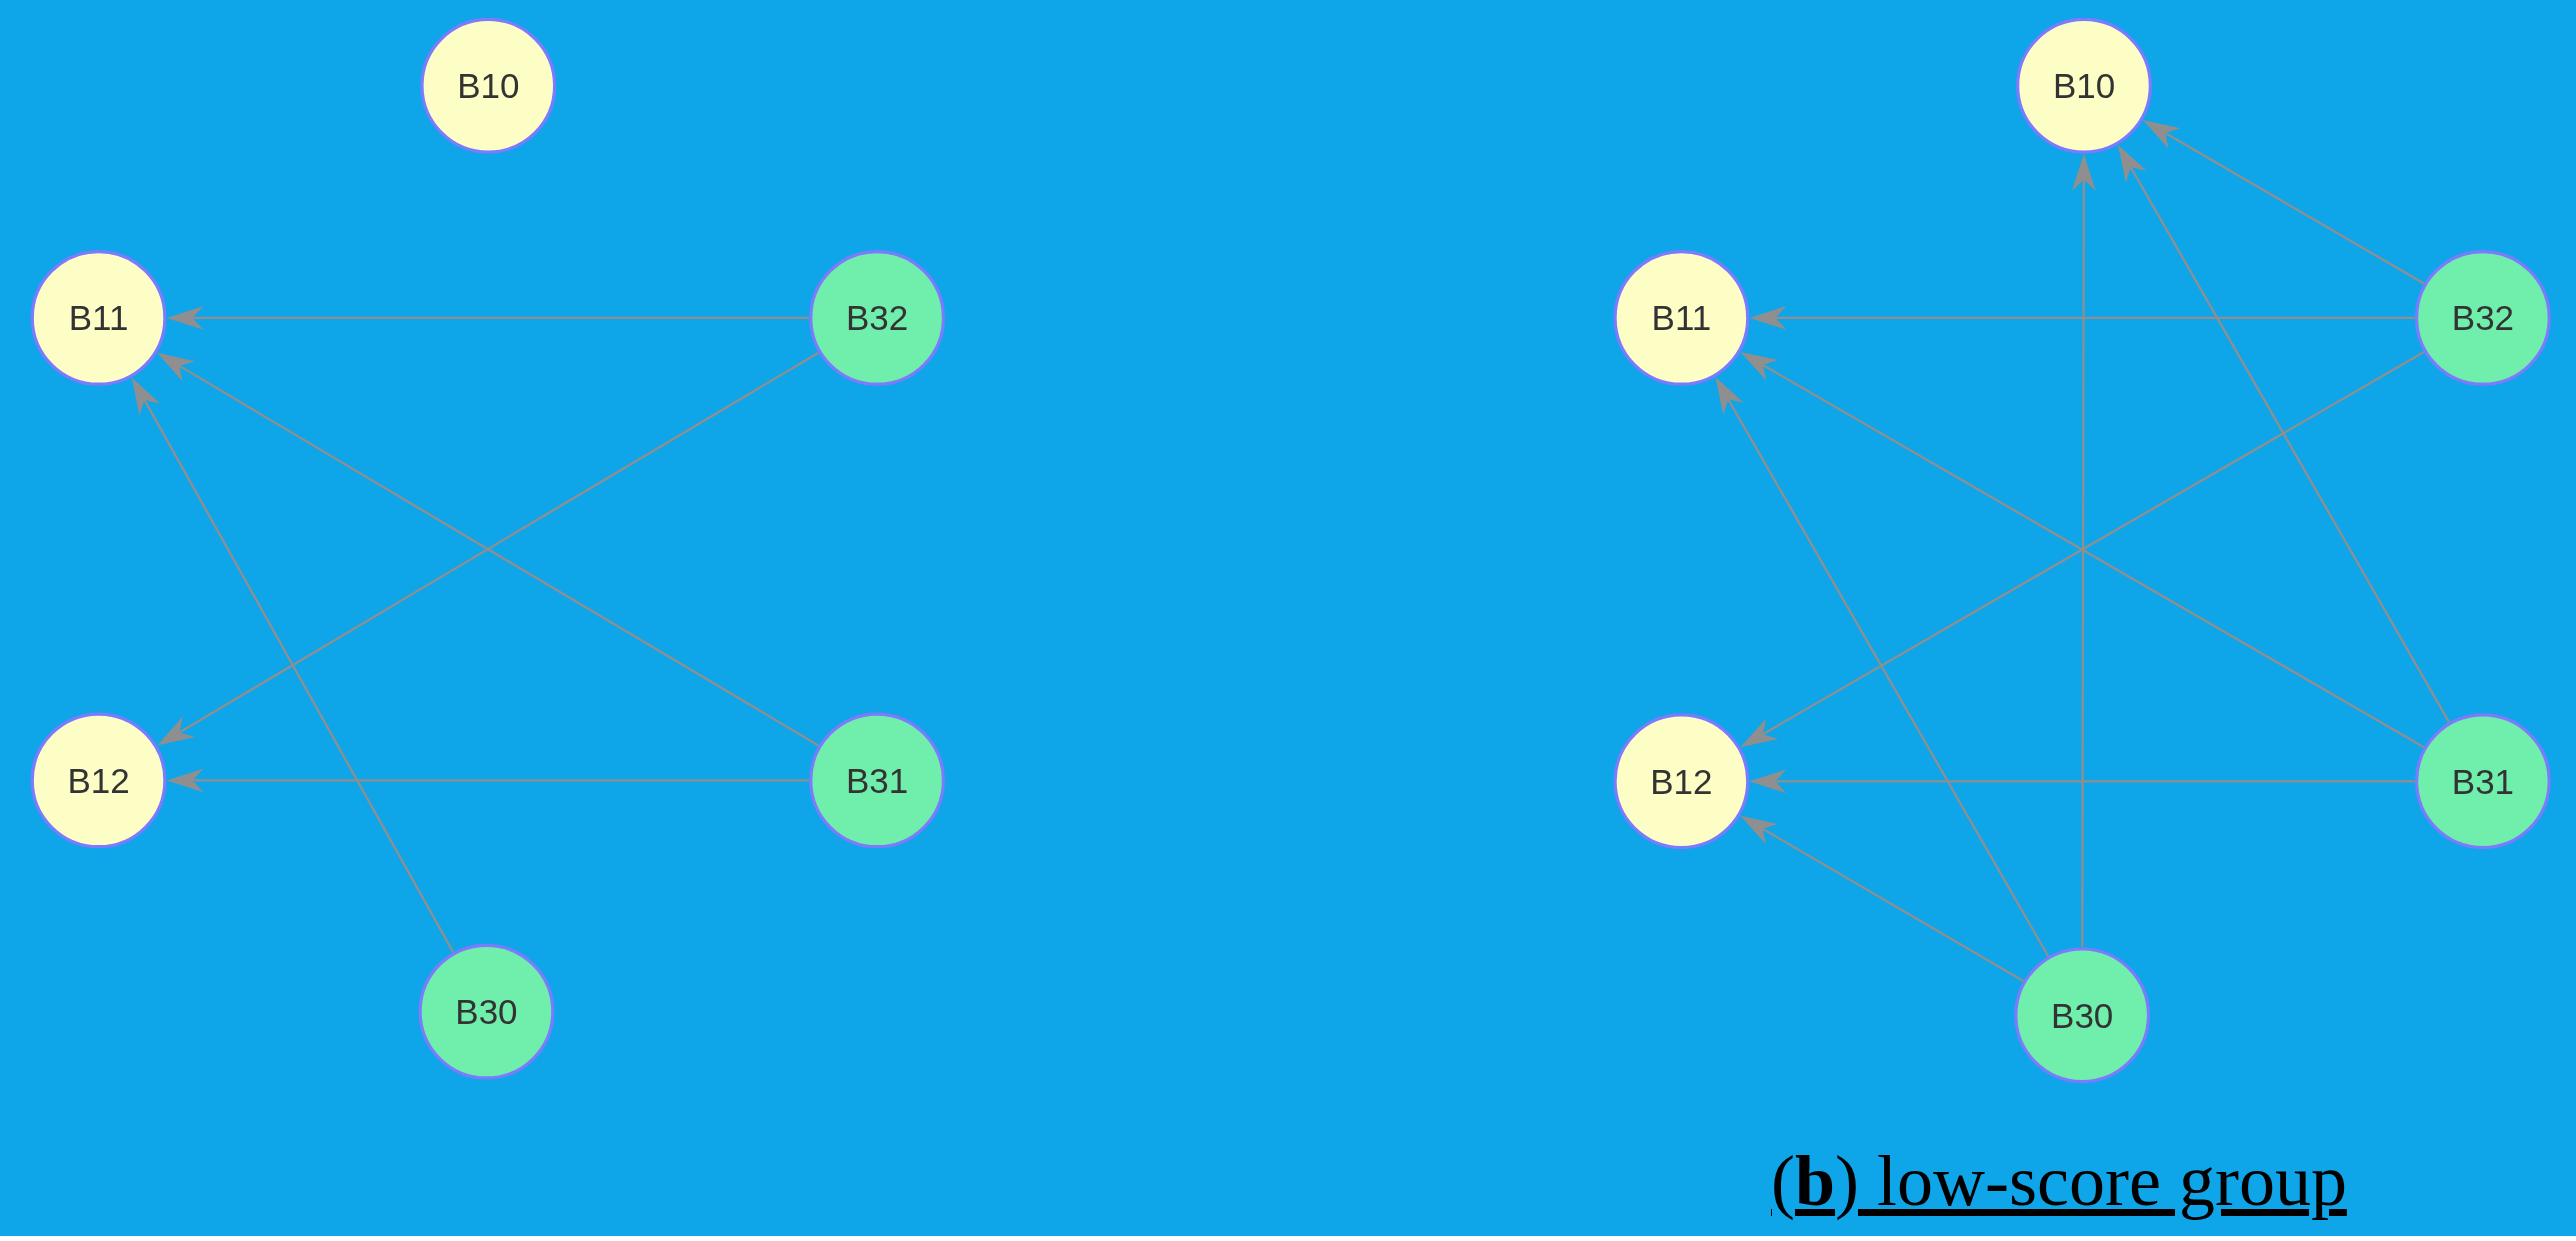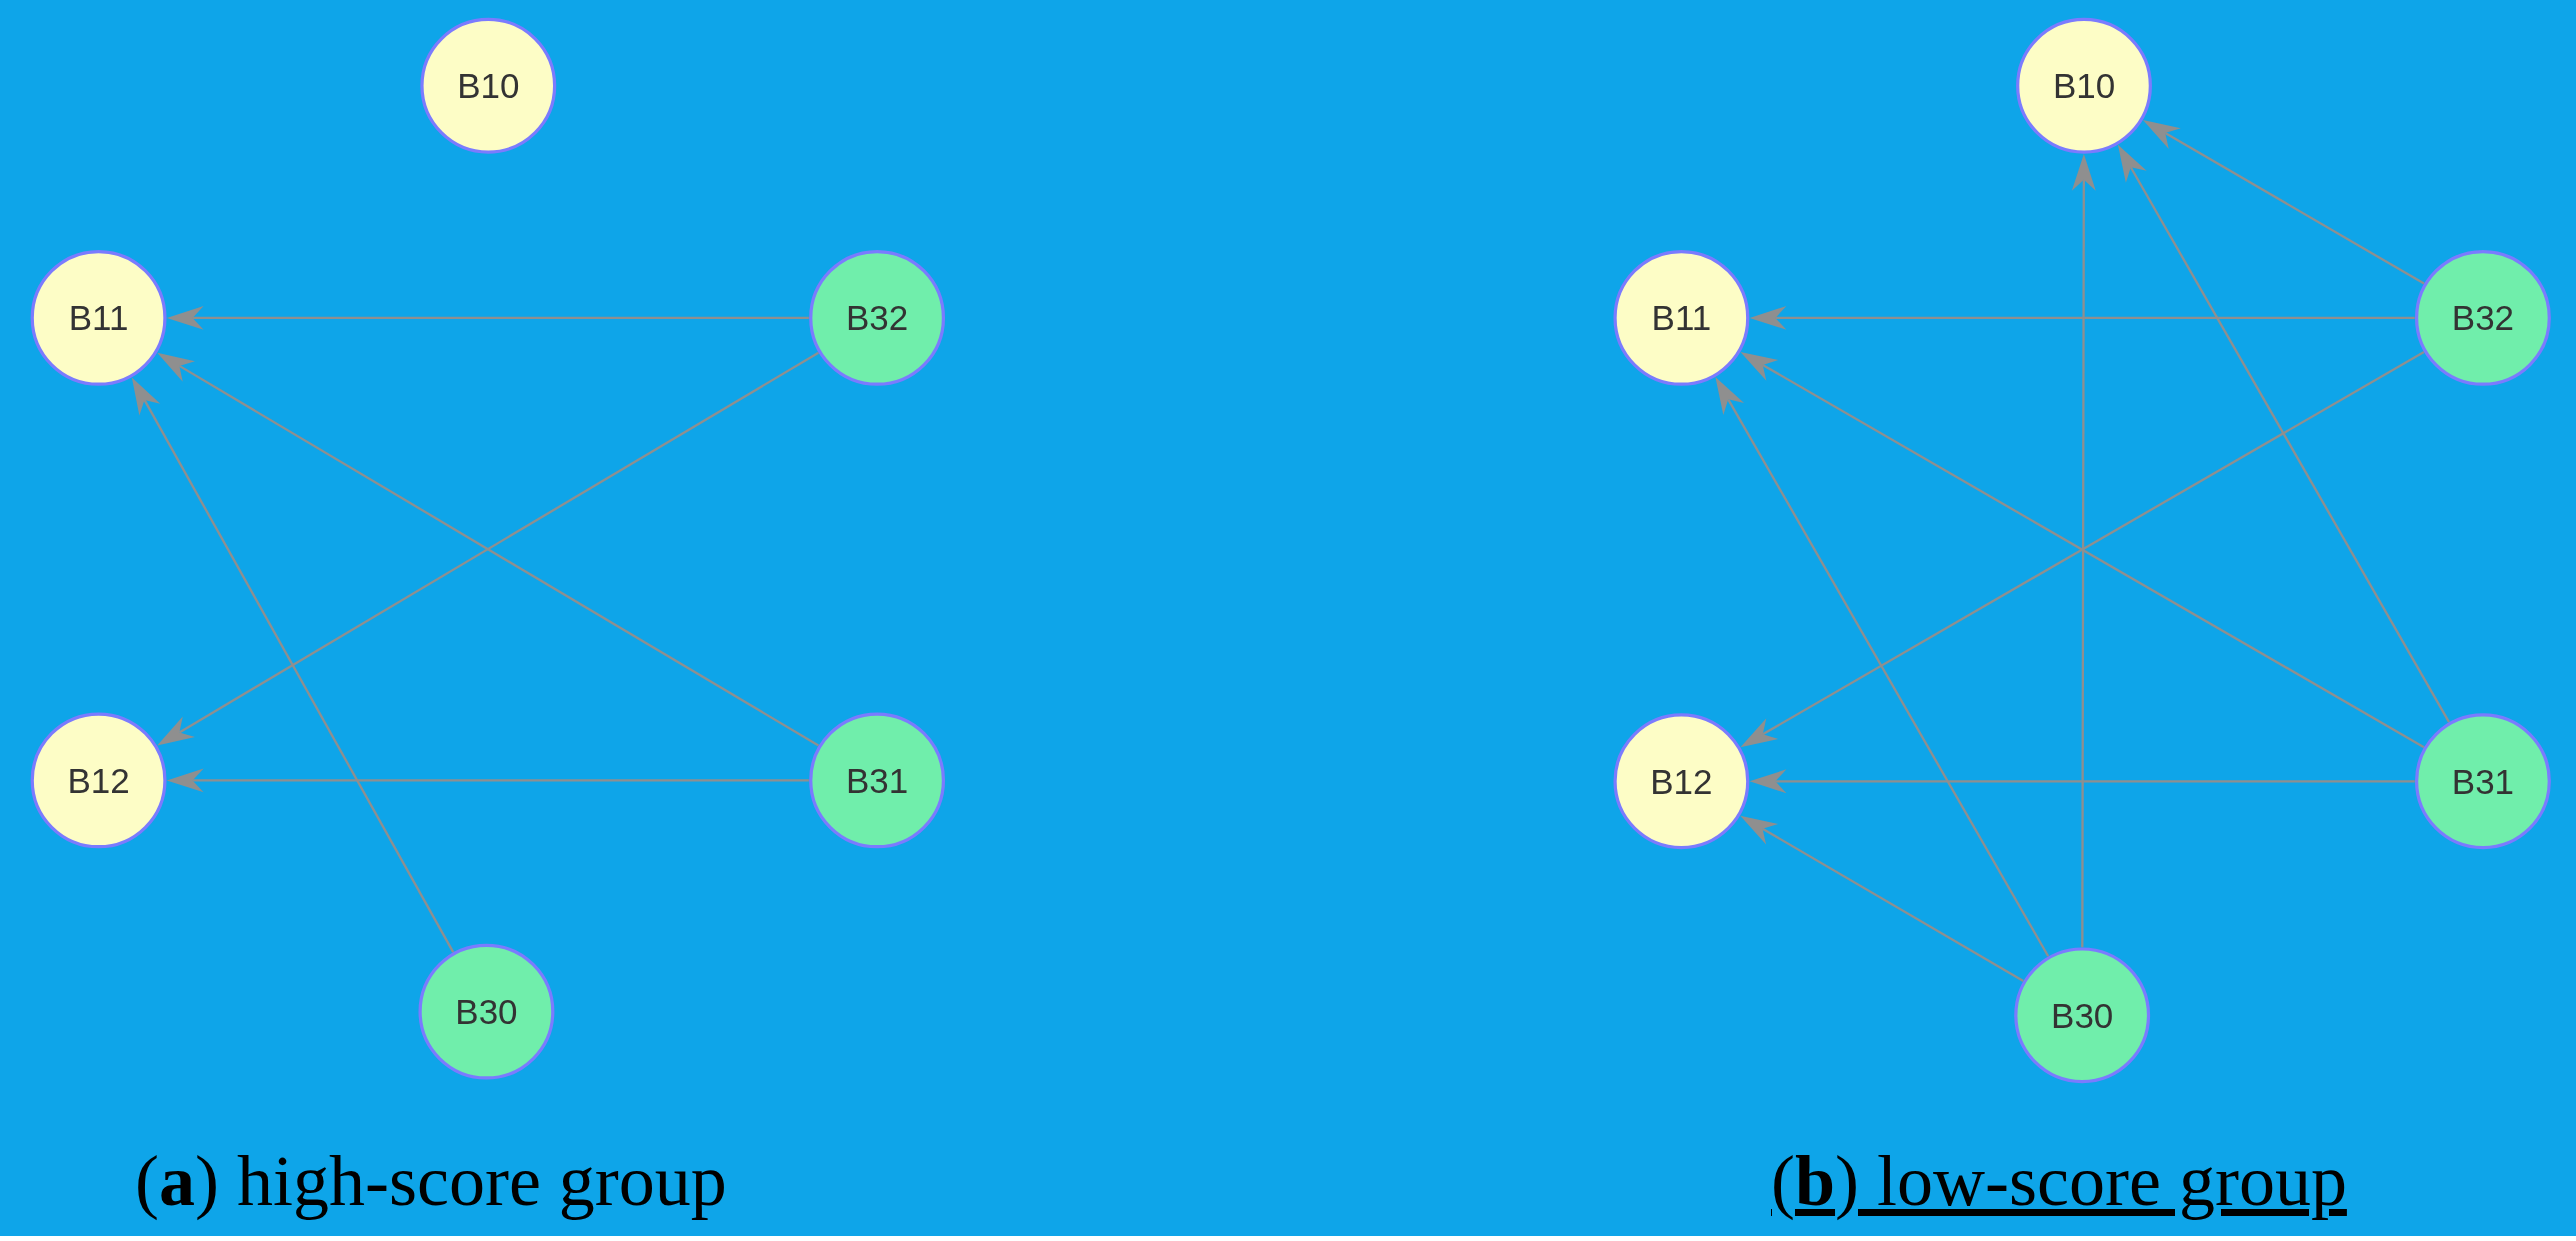--- a/index.html
+++ b/index.html
@@ -67,17 +67,16 @@
         <text x="1825" y="861.3" text-anchor="middle" font-size="38" fill="#333333" class="node-label">B12</text>
         <circle cx="2695" cy="345" r="72" fill="#70eeab" stroke="#7b7bfe" stroke-width="3.5"></circle>
         <text x="2695" y="358.3" text-anchor="middle" font-size="38" fill="#333333" class="node-label">B32</text>
         <circle cx="2695" cy="848" r="72" fill="#70eeab" stroke="#7b7bfe" stroke-width="3.5"></circle>
         <text x="2695" y="861.3" text-anchor="middle" font-size="38" fill="#333333" class="node-label">B31</text>
         <circle cx="2260" cy="1102" r="72" fill="#70eeab" stroke="#7b7bfe" stroke-width="3.5"></circle>
         <text x="2260" y="1115.3" text-anchor="middle" font-size="38" fill="#333333" class="node-label">B30</text>
       </g>
     </svg>
 
-  <div class="caption" style="left: 135px; top: 1135px;"><span class="cap-paren">(</span><span class="cap-letter">a</span><span class="cap-paren">)</span><span class="cap-text"> high-score group</span></div>
 
   <div class="caption" style="left: 1771px; top: 1135px; text-decoration: underline;"><span class="cap-paren">(</span><span class="cap-letter">b</span><span class="cap-paren">)</span><span class="cap-text"> low-score group</span></div>
 </div>
 
 
 </body></html>

